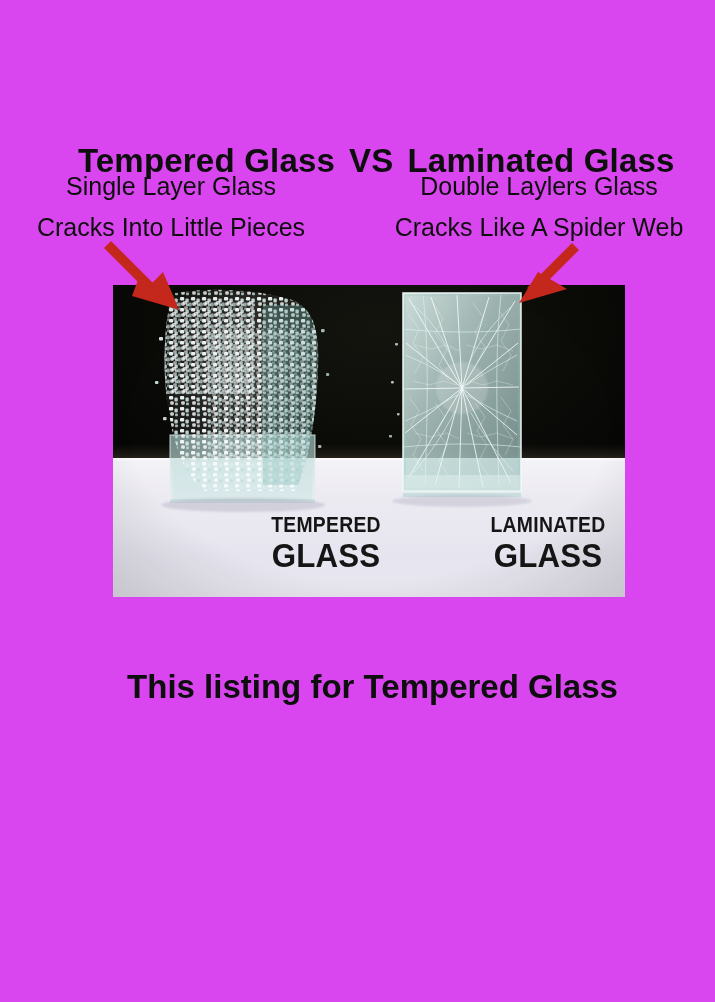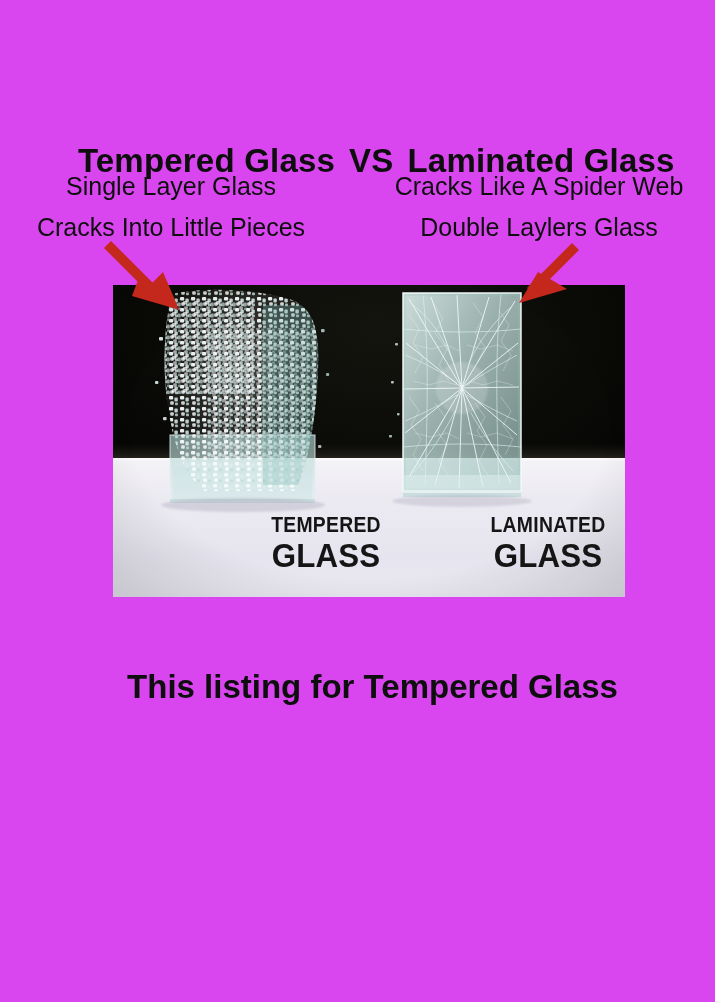--- a/index.html
+++ b/index.html
@@ -165,22 +165,22 @@
   <div class="headline">
     <span>Tempered Glass</span><span class="vs">VS</span><span>Laminated Glass</span>
   </div>
 
   <div class="subcaption left">
     <span class="line">Single Layer Glass</span>
     <span class="line">Cracks Into Little Pieces</span>
   </div>
 
   <div class="subcaption right">
+    <span class="line">Double Laylers Glass</span>
     <span class="line">Cracks Like A Spider Web</span>
-    <span class="line">Double Laylers Glass</span>
   </div>
 
   <div class="photo">
     <div class="photo-dark"></div>
     <div class="photo-light"></div>
 
     <svg class="glass-svg" viewBox="0 0 475 312">
       <defs>
         <linearGradient id="paneTint" x1="0" y1="0" x2="1" y2="1">
           <stop offset="0%" stop-color="#dceeeb" stop-opacity="0.92"></stop>

